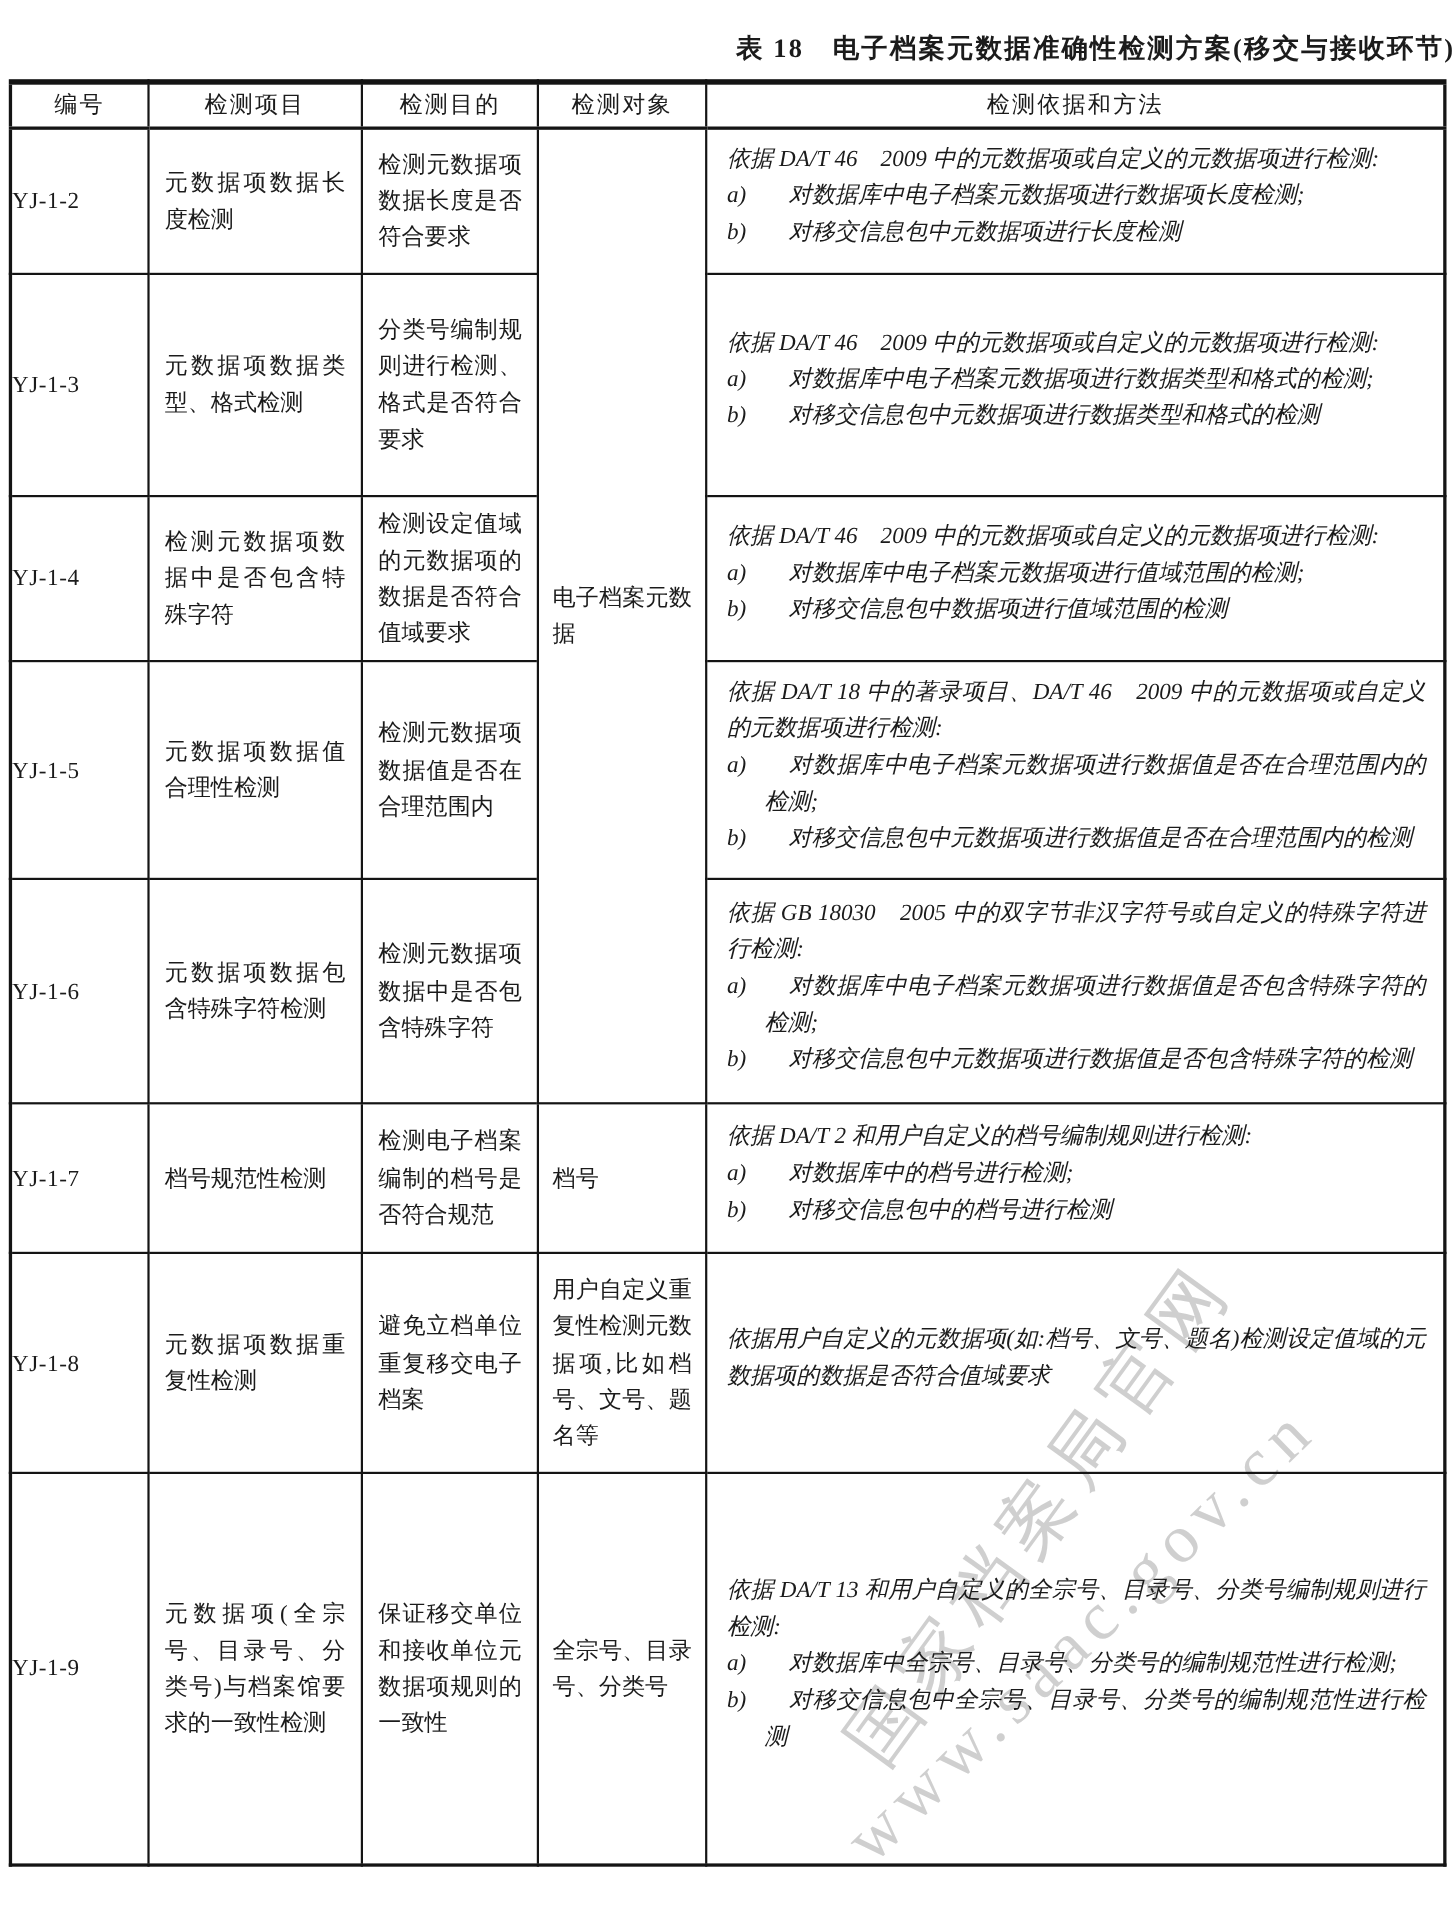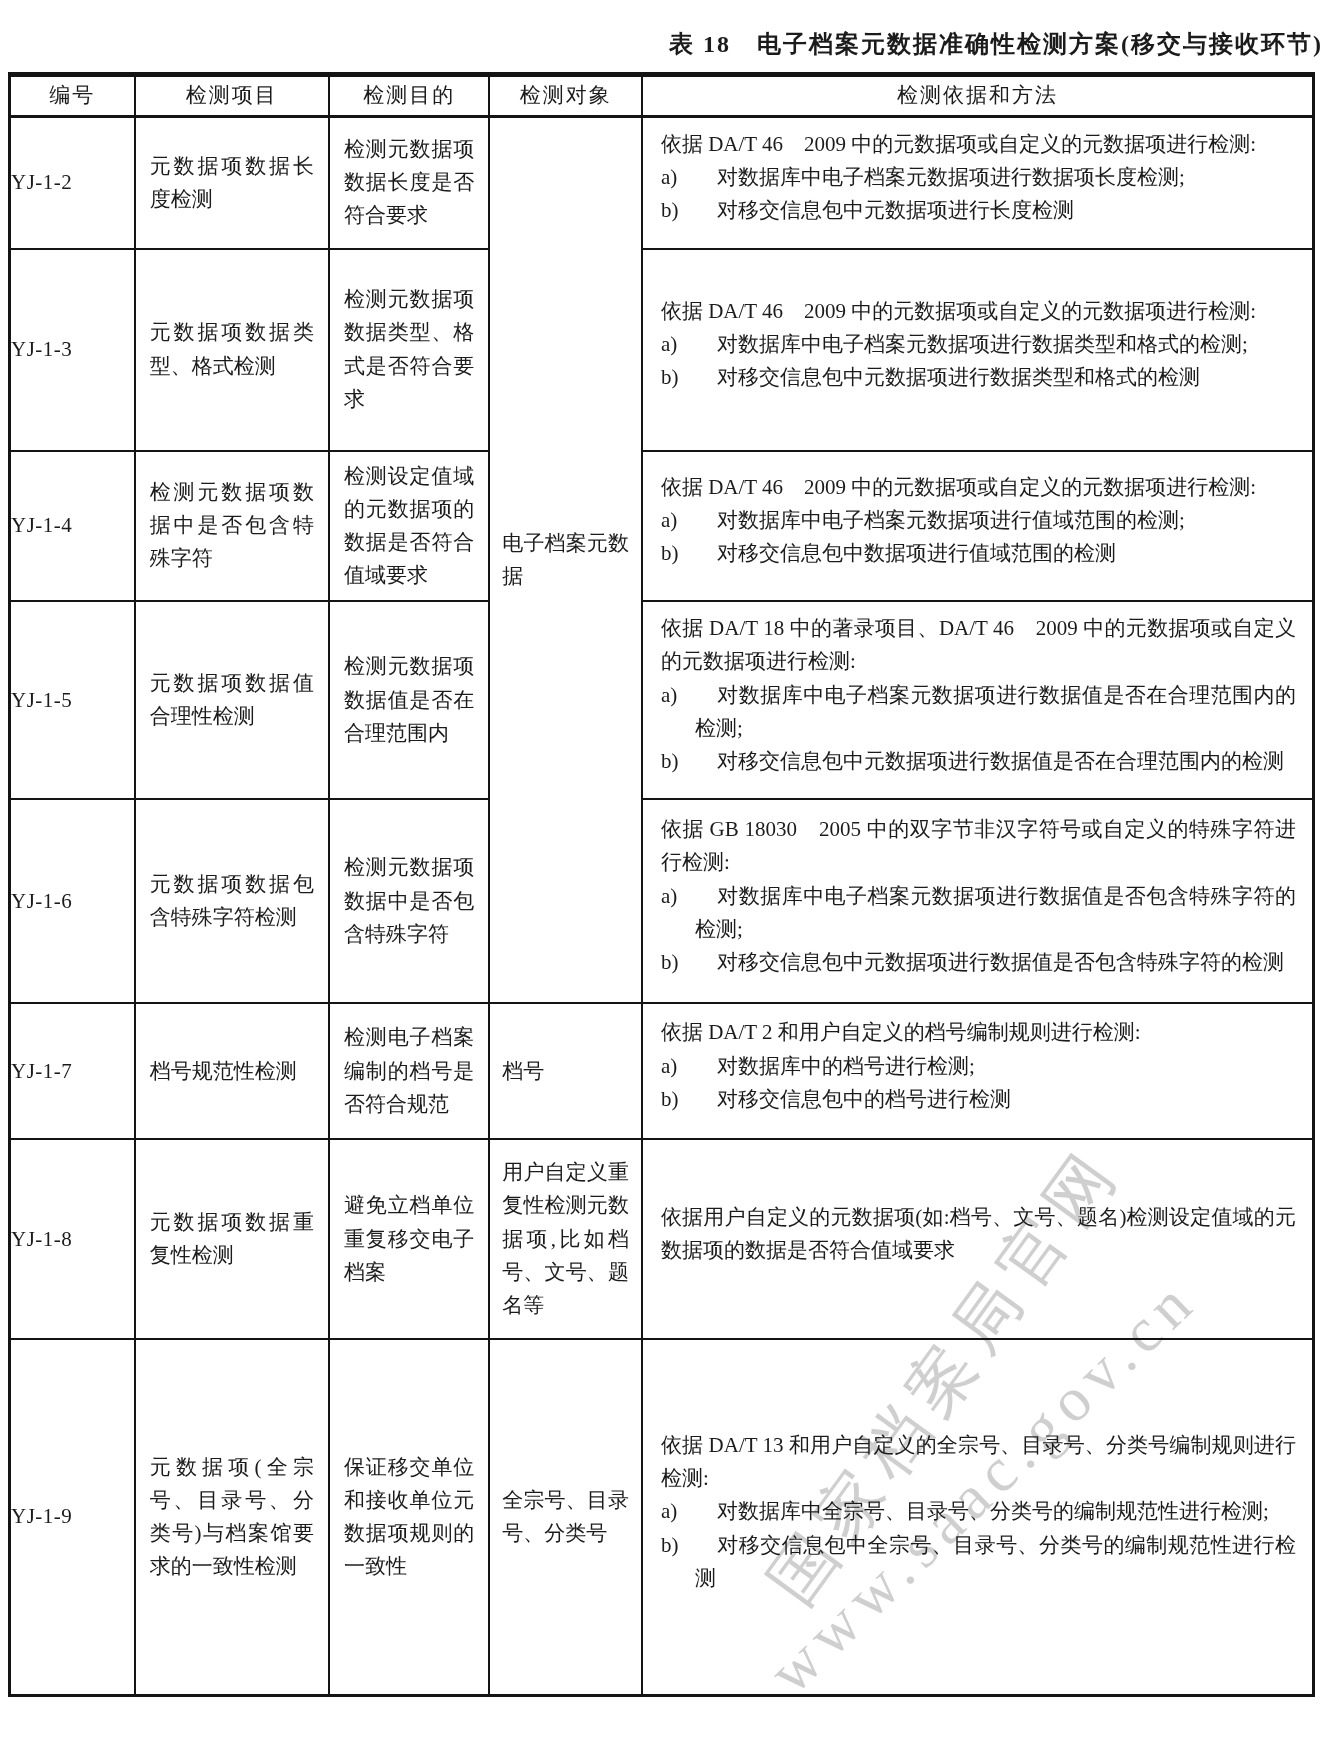--- a/index.html
+++ b/index.html
@@ -53,21 +53,21 @@
   td.col-item, td.col-purpose {
     padding: 8px 14px;
     text-align: justify;
     text-justify: inter-character;
   }
   td.col-object {
     padding: 8px 12px;
     text-align: justify;
     text-justify: inter-character;
   }
-  td.col-method { padding: 10px 16px 20px 18px; }
+  td.col-method { padding: 10px 16px 20px 18px; font-style: italic; }
   .intro { text-align: justify; text-justify: inter-character; }
   .mitem {
     text-align: justify;
     text-justify: inter-character;
     padding-left: 34px;
     text-indent: -34px;
   }
   .marker { display: inline-block; width: 56px; text-indent: 0; }
   .watermark { position: absolute; inset: 0; z-index: 0; pointer-events: none; }
   .watermark span {
@@ -121,21 +121,21 @@
         <td class="col-object" rowspan="5">电子档案元数据</td>
         <td class="col-method">
           <p class="intro">依据 DA/T 46　2009 中的元数据项或自定义的元数据项进行检测:</p>
           <p class="mitem"><span class="marker">a)</span><span class="mtext">对数据库中电子档案元数据项进行数据项长度检测;</span></p>
           <p class="mitem"><span class="marker">b)</span><span class="mtext">对移交信息包中元数据项进行长度检测</span></p>
         </td>
       </tr>
       <tr>
         <td class="col-id">YJ-1-3</td>
         <td class="col-item">元数据项数据类型、格式检测</td>
-        <td class="col-purpose">检测元数据项数据类型、格式是否符合要求</td>
+        <td class="col-purpose">分类号编制规则进行检测、格式是否符合要求</td>
         <td class="col-method">
           <p class="intro">依据 DA/T 46　2009 中的元数据项或自定义的元数据项进行检测:</p>
           <p class="mitem"><span class="marker">a)</span><span class="mtext">对数据库中电子档案元数据项进行数据类型和格式的检测;</span></p>
           <p class="mitem"><span class="marker">b)</span><span class="mtext">对移交信息包中元数据项进行数据类型和格式的检测</span></p>
         </td>
       </tr>
       <tr>
         <td class="col-id">YJ-1-4</td>
         <td class="col-item">检测元数据项数据中是否包含特殊字符</td>
         <td class="col-purpose">检测设定值域的元数据项的数据是否符合值域要求</td>

